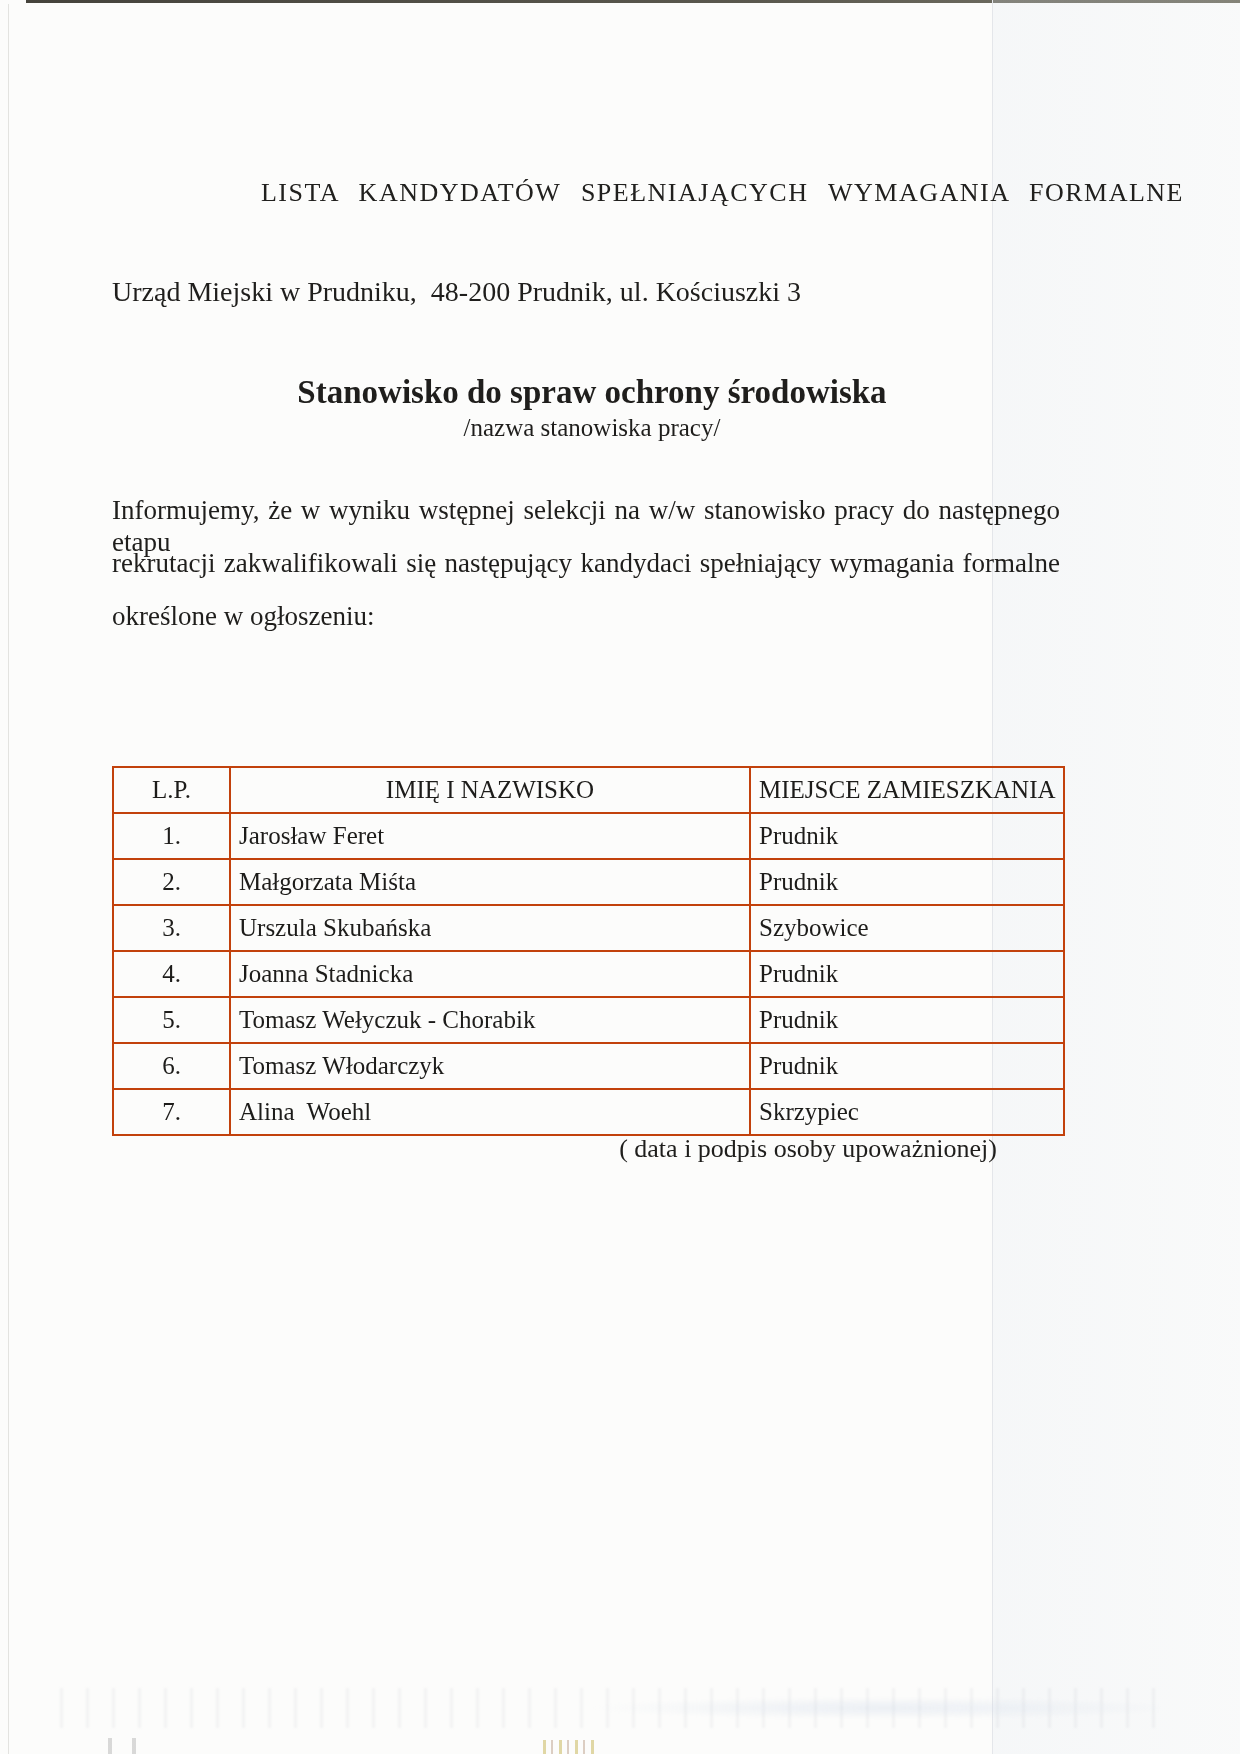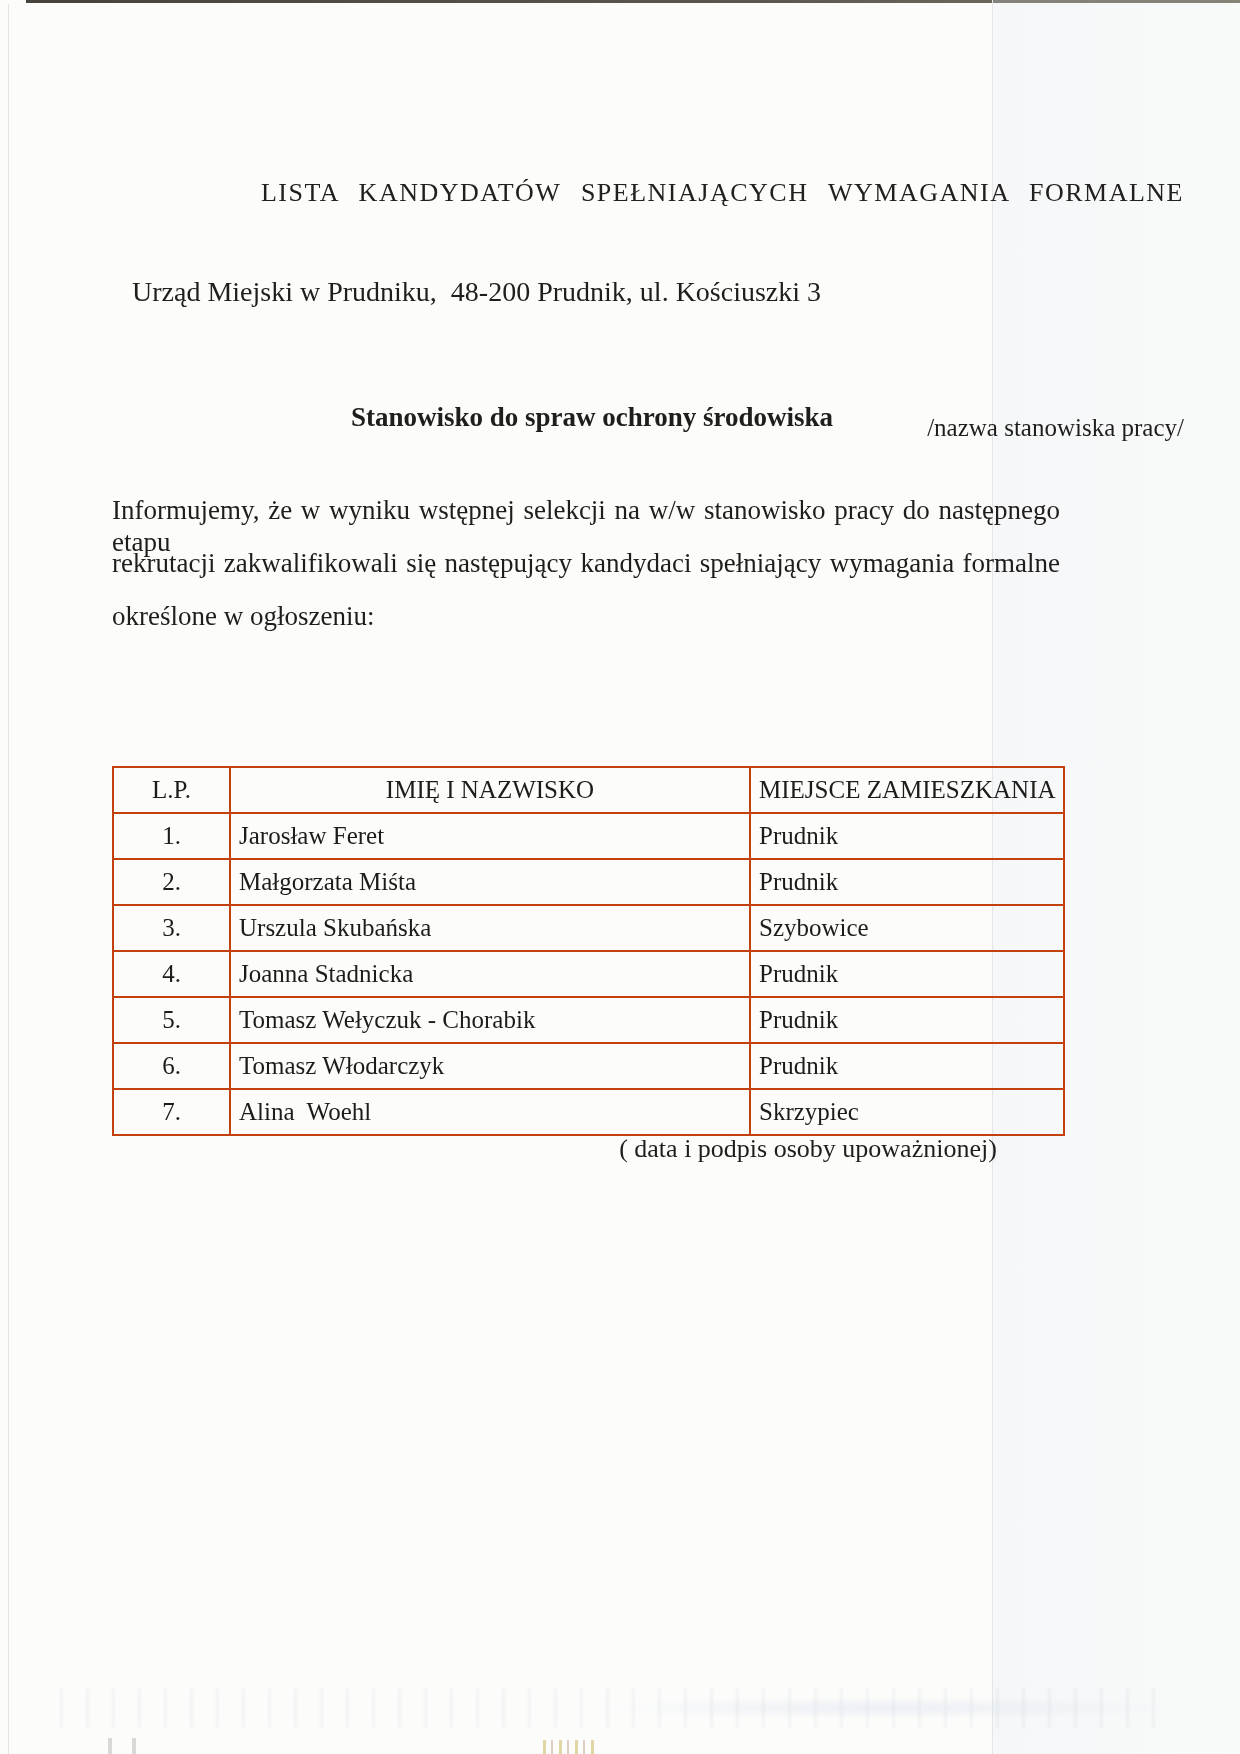--- a/index.html
+++ b/index.html
@@ -46,29 +46,29 @@
 
   
   .doc-title {
     position: absolute; top: 178px; left: 0; width: 1184px;
     text-align: right;
     font-size: 26px; letter-spacing: 1.5px; word-spacing: 12px;
     color: #21201e;
   }
   .address {
     position: absolute; top: 276px; left: 112px;
-    font-size: 28px; white-space: pre; margin-left: 20px;
+    font-size: 28px; white-space: pre;
   }
   .position-name {
-    position: absolute; top: 402px; left: 0; width: 1184px;
-    text-align: center; font-weight: bold; font-size: 27px;
+    position: absolute; top: 374px; left: 0; width: 1184px;
+    text-align: center; font-weight: bold; font-size: 33px;
   }
   .position-caption {
     position: absolute; top: 414px; left: 0; width: 1184px;
-    text-align: right; font-size: 25px;
+    text-align: center; font-size: 25px;
   }
   .intro-line {
     position: absolute; left: 112px; width: 948px;
     font-size: 27px; line-height: 32px;
   }
   .justify { text-align: justify; text-align-last: justify; }
   .intro-1 { top: 494px; }
   .intro-2 { top: 547px; }
   .intro-3 { top: 600px; }
 

